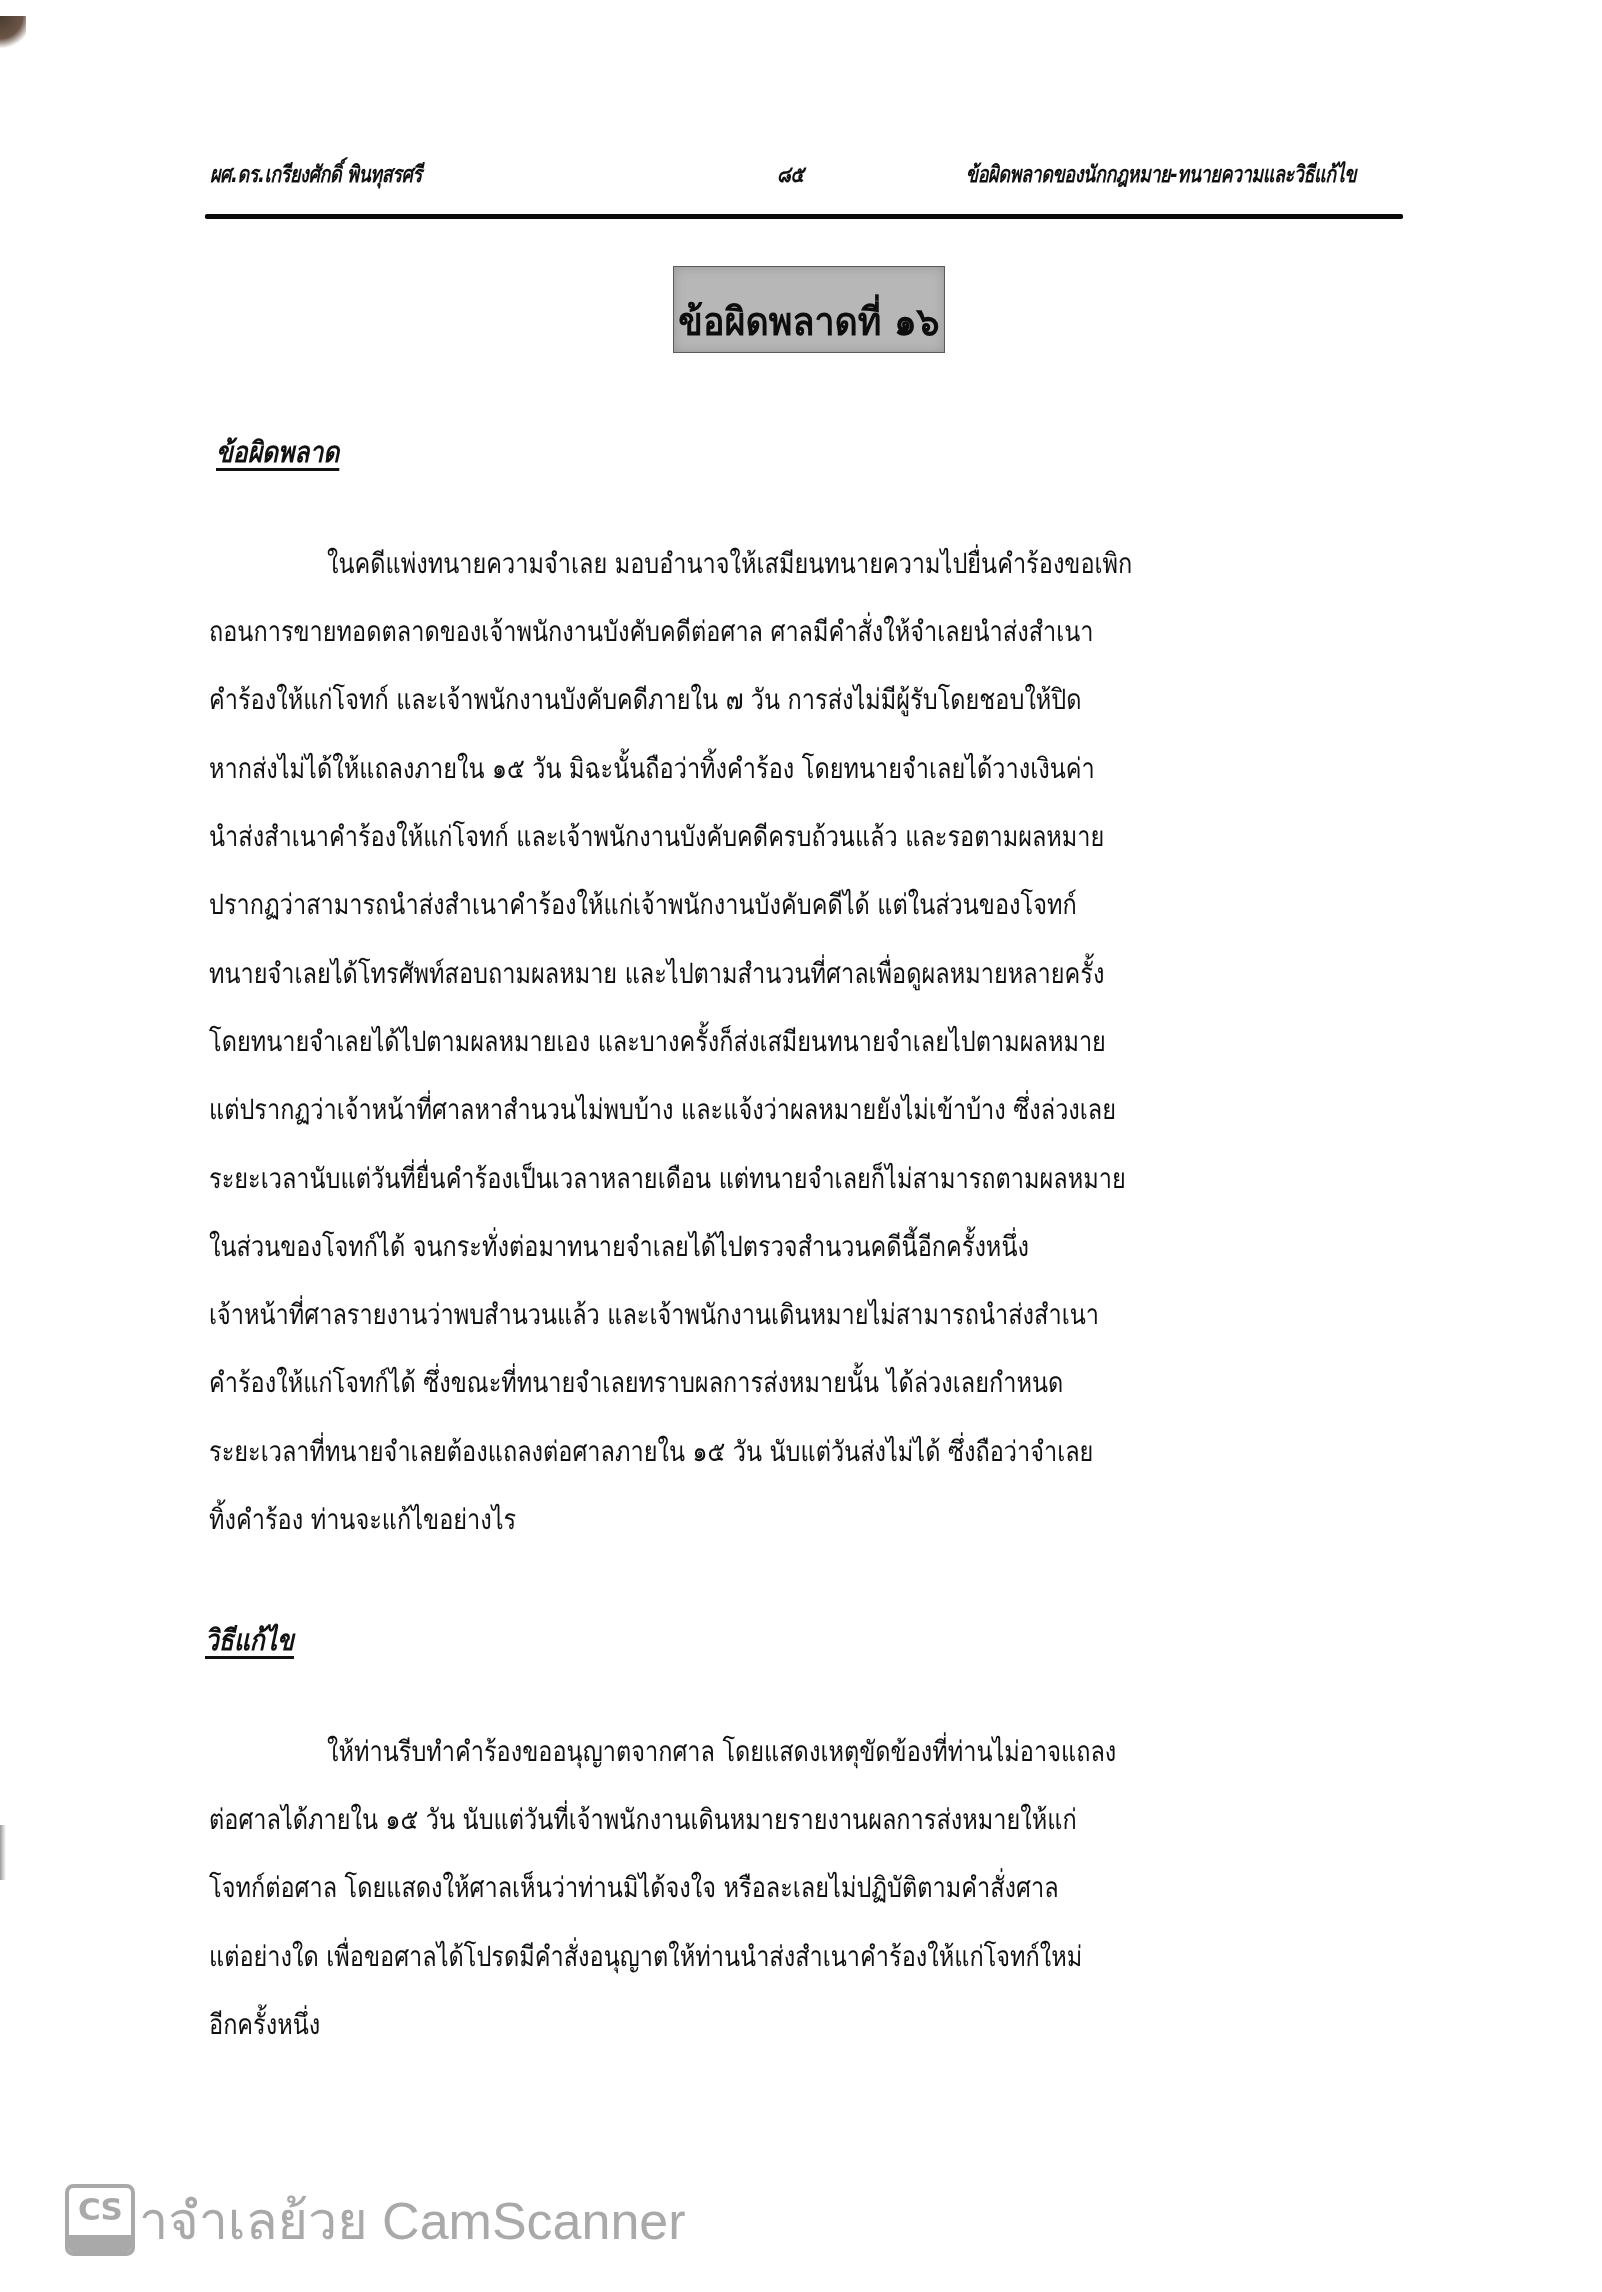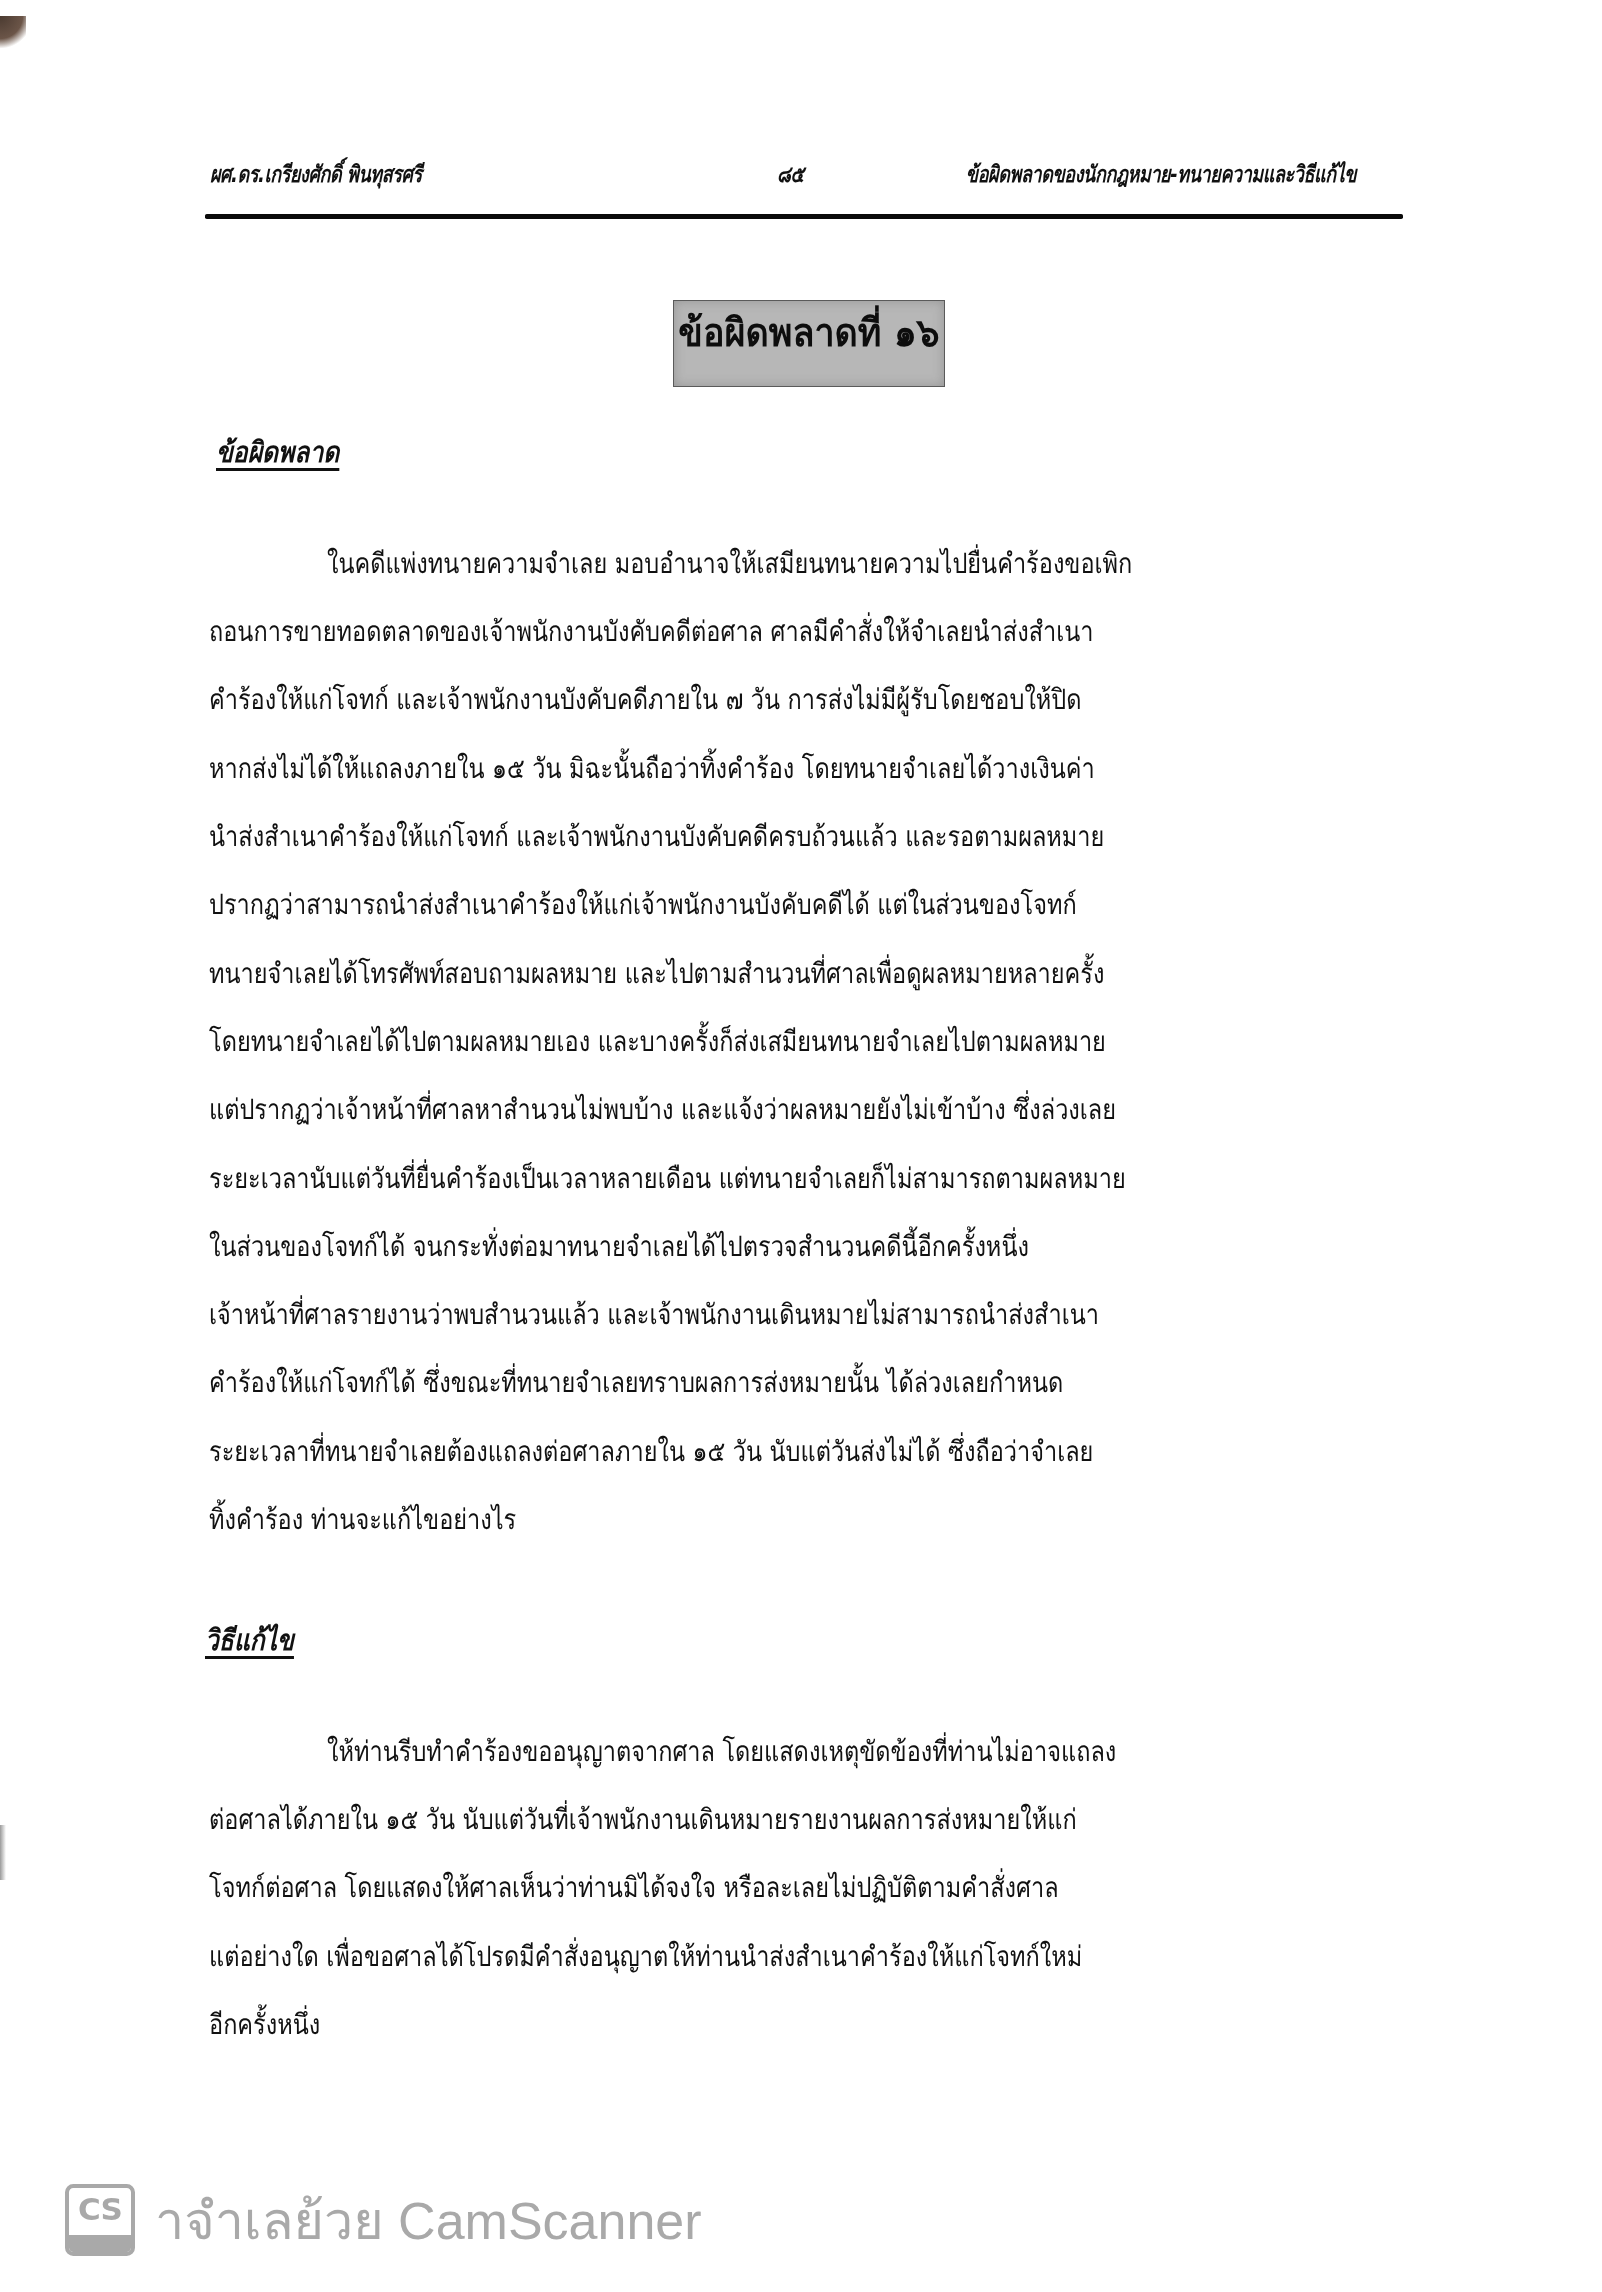--- a/index.html
+++ b/index.html
@@ -39,21 +39,21 @@
     .header-rule {
       position: absolute; left: 205px; top: 198px; width: 1198px; height: 4.6px;
       background: #0a0a0a;
       border-radius: 1.8px;
     }
     .title-box {
       position: absolute; left: 673px; top: 250px; width: 272px; height: 87px;
       background: #b7b7b7;
       border: 1.8px solid #5a5a5a;
       box-shadow: inset 0 0 11px rgba(90,90,90,0.35);
-      display: flex; align-items: flex-start; justify-content: center; margin-top: 34px;
+      display: flex; align-items: flex-end; justify-content: center;
     }
     .title-text {
       font-size: 39px; font-weight: bold; color: #0d0d0d;
       white-space: nowrap;
       transform: scaleX(0.92);
     }
     .section-heading {
       position: absolute;
       font-style: italic; font-weight: bold;
       font-size: 29px;
@@ -74,21 +74,21 @@
       height: 37px;
       white-space: nowrap;
       transform: scaleX(0.84);
       transform-origin: left center;
       font-weight: 500;
       text-align: justify;
     }
     .para-line.indent { left: 327px; }
     .watermark {
       position: absolute; left: 65px; top: 2167px; height: 74px;
-      display: flex; align-items: center; gap: 20px;
+      display: flex; align-items: center; gap: 4px;
       color: #a9a9a9;
     }
     .cs-logo {
       width: 70px; height: 72px;
       border: 4.6px solid #a9a9a9;
       border-radius: 8.3px;
       position: relative;
       display: flex; align-items: flex-start; justify-content: center;
       overflow: hidden;
     }

